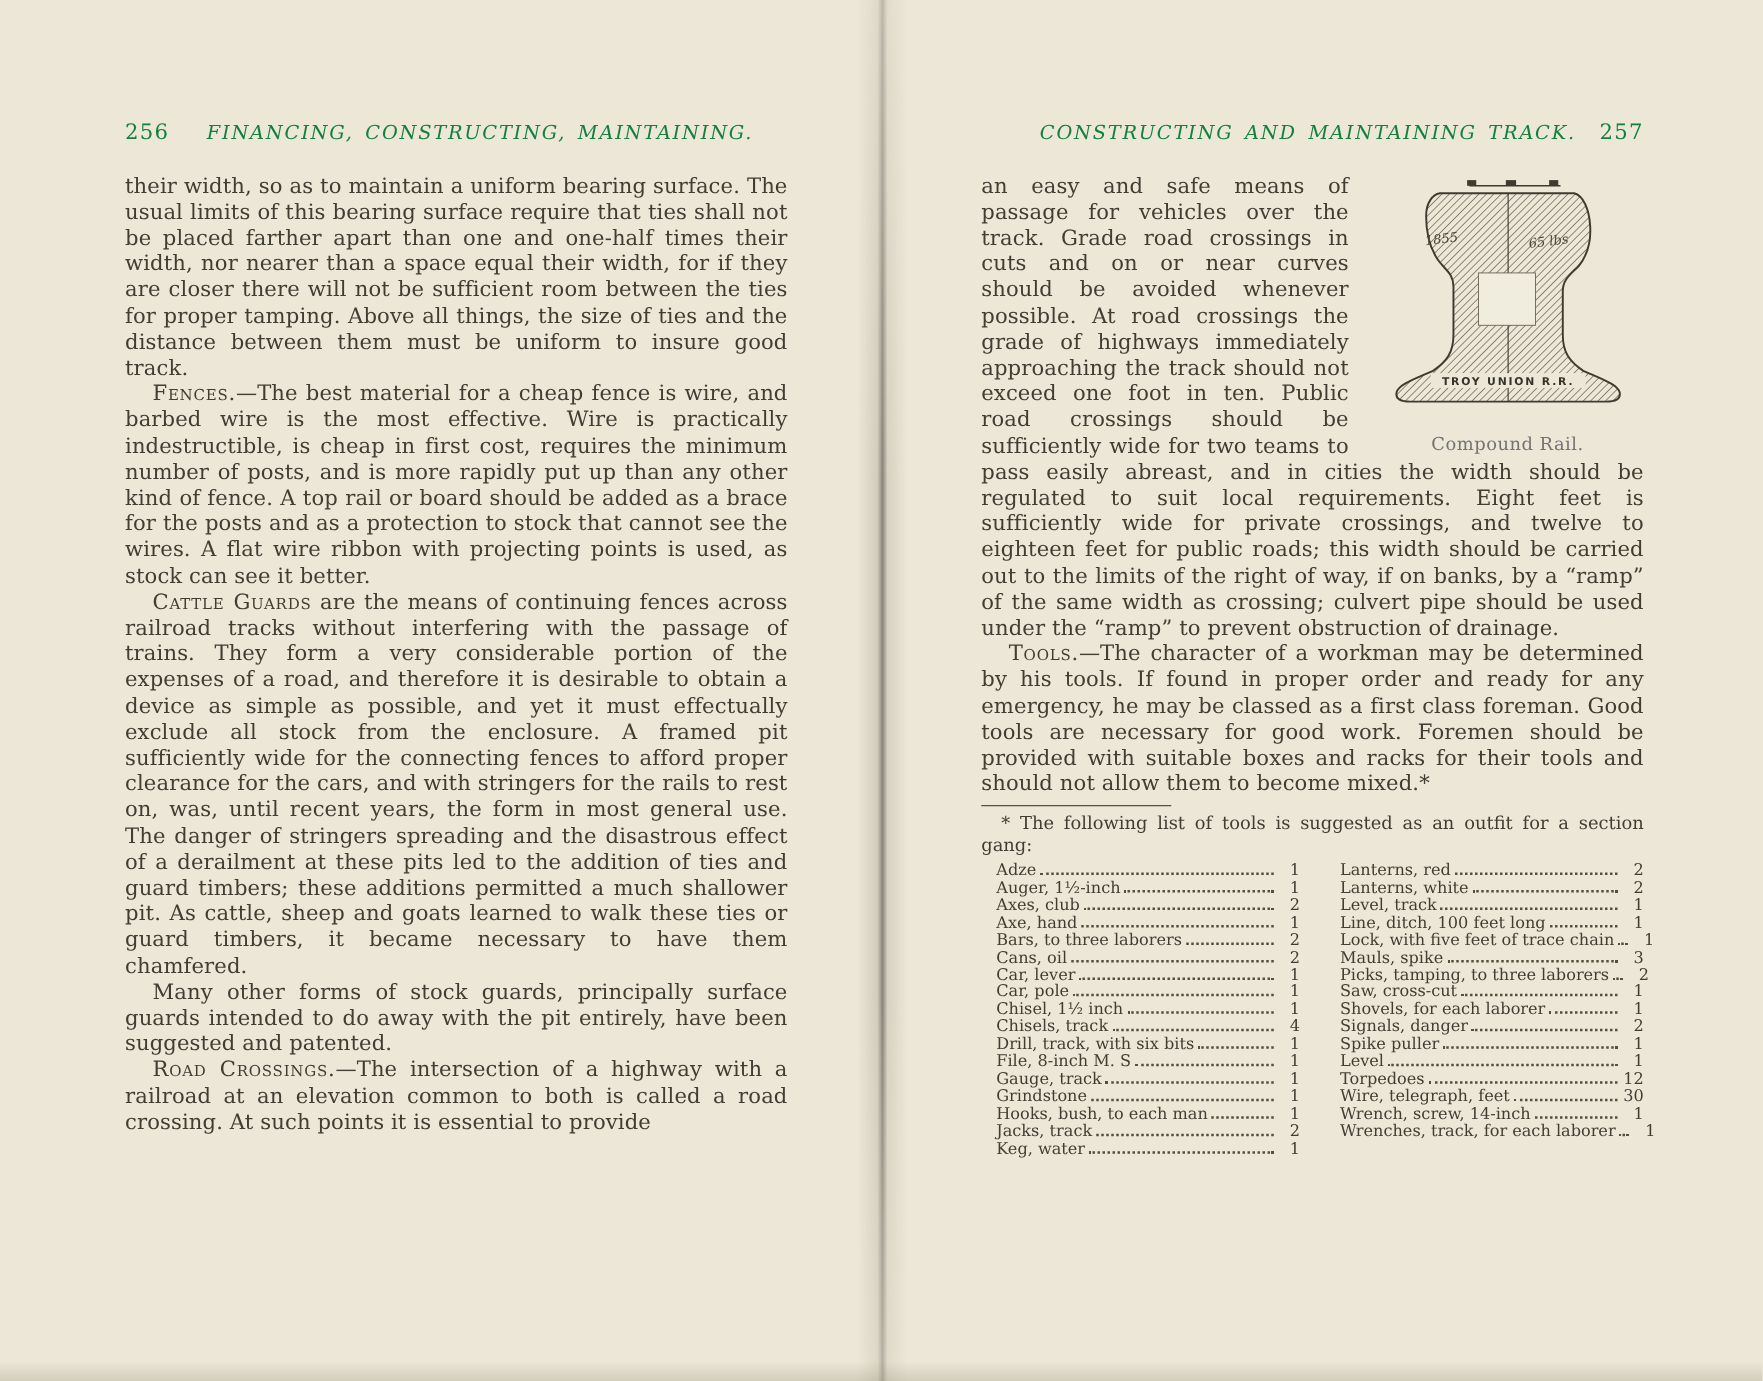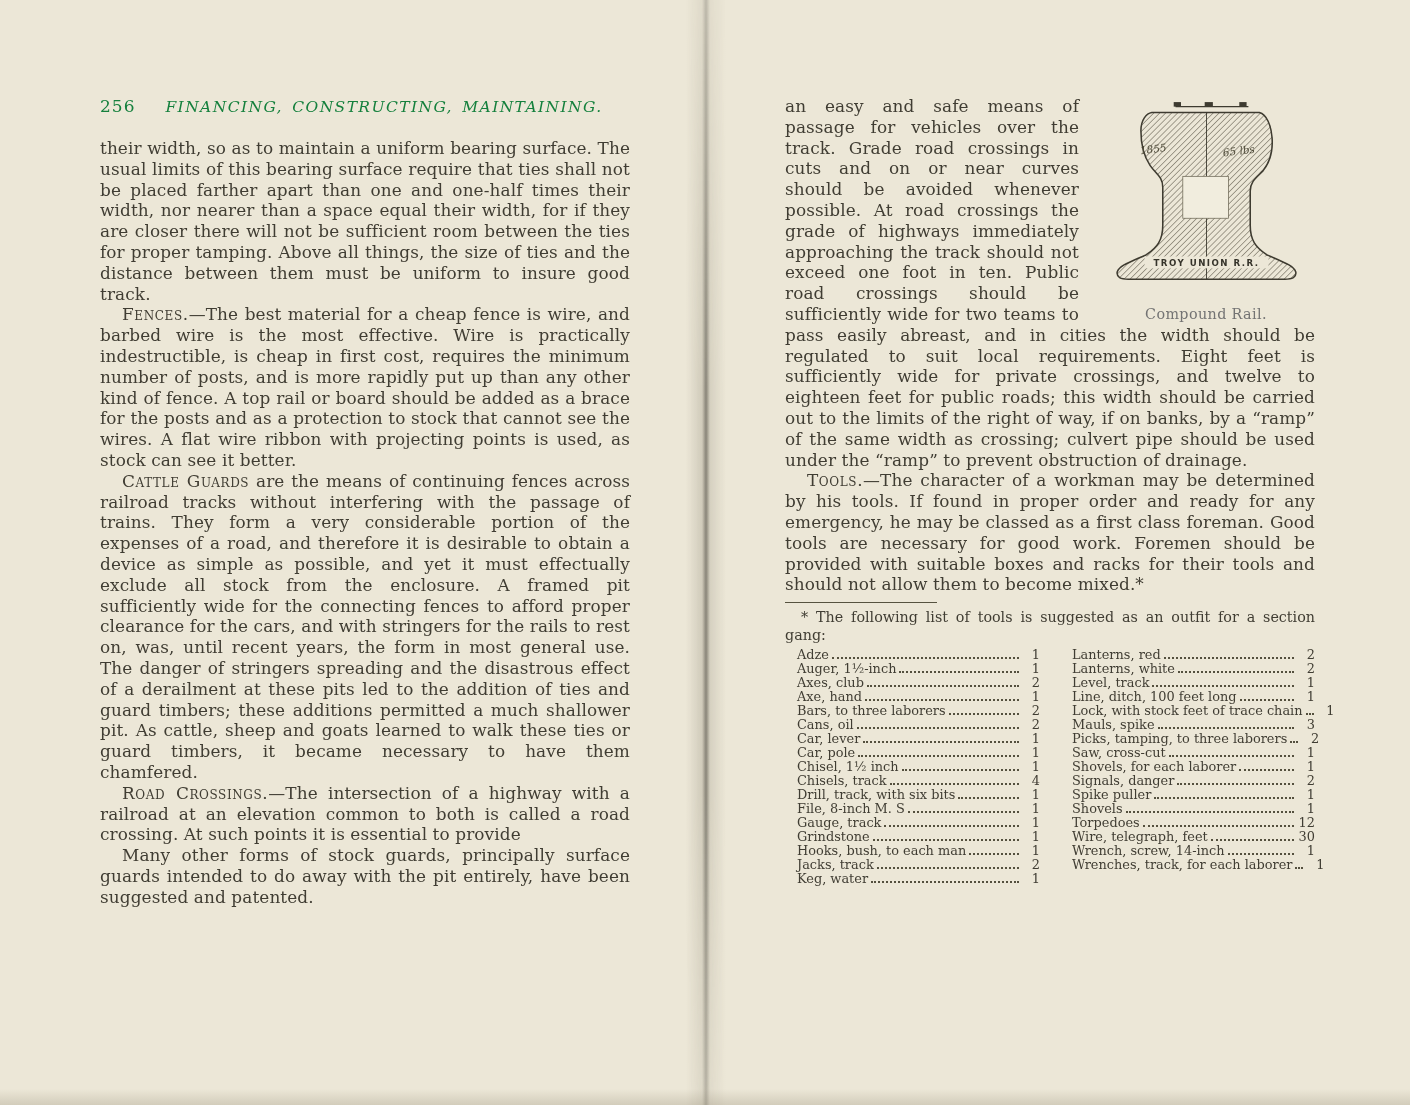--- a/index.html
+++ b/index.html
@@ -64,25 +64,29 @@
 <div class="spread">
 
   <div class="page page-left">
     <div class="header header-left">
       <span class="pagenum">256</span>
       <span class="runtitle">FINANCING, CONSTRUCTING, MAINTAINING.</span>
     </div>
     <p class="para noindent"><span class="lead"></span><span>their width, so as to maintain a uniform bearing surface.  The usual limits of this bearing surface require that ties shall not be placed farther apart than one and one-half times their width, nor nearer than a space equal their width, for if they are closer there will not be sufficient room between the ties for proper tamping.  Above all things, the size of ties and the distance between them must be uniform to insure good track.</span></p>
     <p class="para"><span class="lead">Fences.</span><span>—The best material for a cheap fence is wire, and barbed wire is the most effective.  Wire is practically indestructible, is cheap in first cost, requires the minimum number of posts, and is more rapidly put up than any other kind of fence.  A top rail or board should be added as a brace for the posts and as a protection to stock that cannot see the wires.  A flat wire ribbon with projecting points is used, as stock can see it better.</span></p>
     <p class="para"><span class="lead">Cattle Guards</span><span> are the means of continuing fences across railroad tracks without interfering with the passage of trains.  They form a very considerable portion of the expenses of a road, and therefore it is desirable to obtain a device as simple as possible, and yet it must effectually exclude all stock from the enclosure.  A framed pit sufficiently wide for the connecting fences to afford proper clearance for the cars, and with stringers for the rails to rest on, was, until recent years, the form in most general use.  The danger of stringers spreading and the disastrous effect of a derailment at these pits led to the addition of ties and guard timbers; these additions permitted a much shallower pit. As cattle, sheep and goats learned to walk these ties or guard timbers, it became necessary to have them chamfered.</span></p>
+    <p class="para"><span class="lead"></span><span>Many other forms of stock guards, principally surface guards intended to do away with the pit entirely, have been suggested and patented.</span></p>
     <p class="para"><span class="lead">Road Crossings.</span><span>—The intersection of a highway with a railroad at an elevation common to both is called a road crossing.  At such points it is essential to provide</span></p>
-    <p class="para"><span class="lead"></span><span>Many other forms of stock guards, principally surface guards intended to do away with the pit entirely, have been suggested and patented.</span></p>
   </div>
 
   <div class="page page-right">
+    <div class="header header-right">
+      <span class="runtitle">CONSTRUCTING AND MAINTAINING TRACK.</span>
+      <span class="pagenum">257</span>
+    </div>
 
     <div class="flow">
       <figure class="figure" style="margin-block:0">
         <svg width="215" height="188" viewBox="0 0 236 206">
           <defs>
             <pattern id="hatch" patternUnits="userSpaceOnUse" width="4.6" height="4.6" patternTransform="rotate(45)">
               <line x1="0" y1="0" x2="0" y2="4.6" stroke="#4e4a3c" stroke-width="1.05"></line>
             </pattern>
           </defs>
 
@@ -233,21 +237,21 @@
               <span class="tname">Level, track</span>
               <span class="tdots"></span>
               <span class="tqty">1</span>
             </div>
             <div class="tool-row">
               <span class="tname">Line, ditch, 100 feet long</span>
               <span class="tdots"></span>
               <span class="tqty">1</span>
             </div>
             <div class="tool-row">
-              <span class="tname">Lock, with stock feet of trace chain</span>
+              <span class="tname">Lock, with five feet of trace chain</span>
               <span class="tdots"></span>
               <span class="tqty">1</span>
             </div>
             <div class="tool-row">
               <span class="tname">Mauls, spike</span>
               <span class="tdots"></span>
               <span class="tqty">3</span>
             </div>
             <div class="tool-row">
               <span class="tname">Picks, tamping, to three laborers</span>
@@ -268,21 +272,21 @@
               <span class="tname">Signals, danger</span>
               <span class="tdots"></span>
               <span class="tqty">2</span>
             </div>
             <div class="tool-row">
               <span class="tname">Spike puller</span>
               <span class="tdots"></span>
               <span class="tqty">1</span>
             </div>
             <div class="tool-row">
-              <span class="tname">Shovels</span>
+              <span class="tname">Level</span>
               <span class="tdots"></span>
               <span class="tqty">1</span>
             </div>
             <div class="tool-row">
               <span class="tname">Torpedoes</span>
               <span class="tdots"></span>
               <span class="tqty">12</span>
             </div>
             <div class="tool-row">
               <span class="tname">Wire, telegraph, feet</span>

